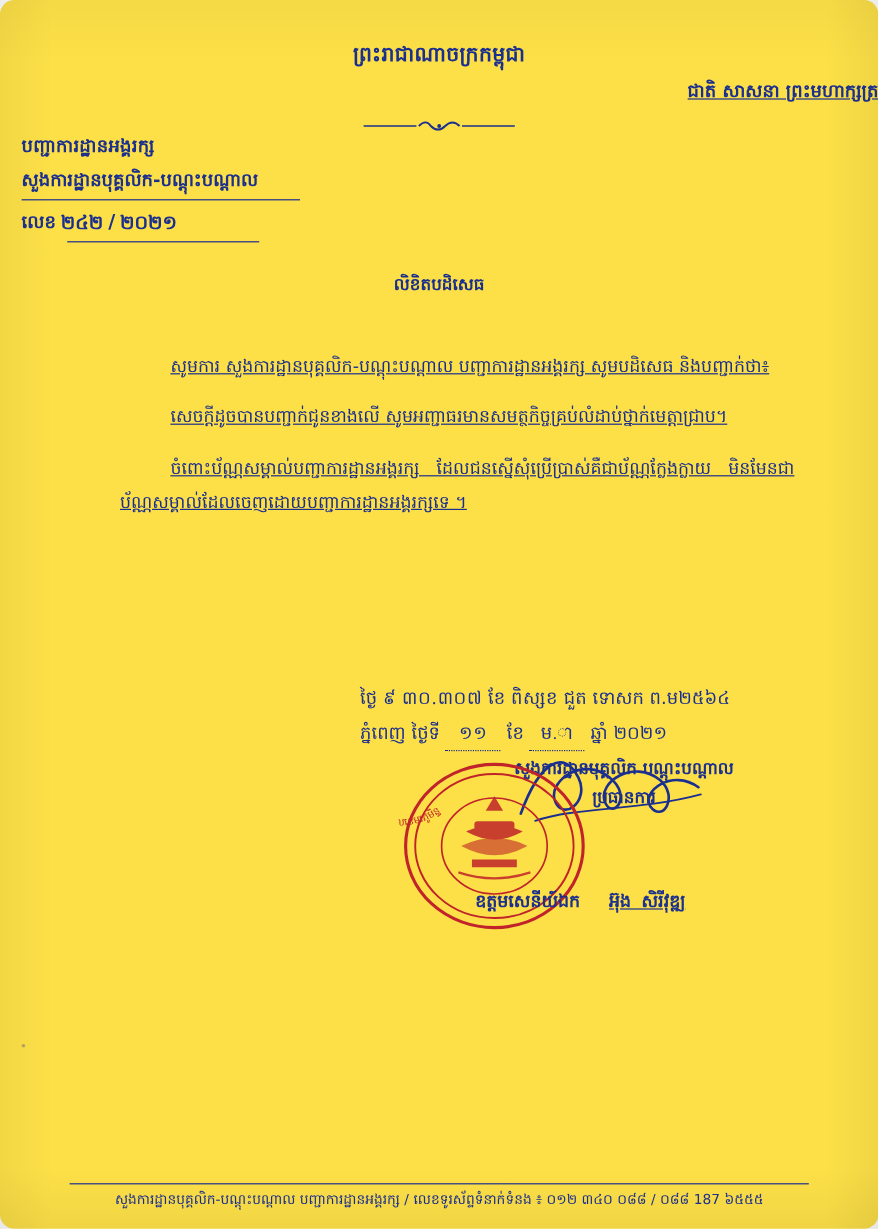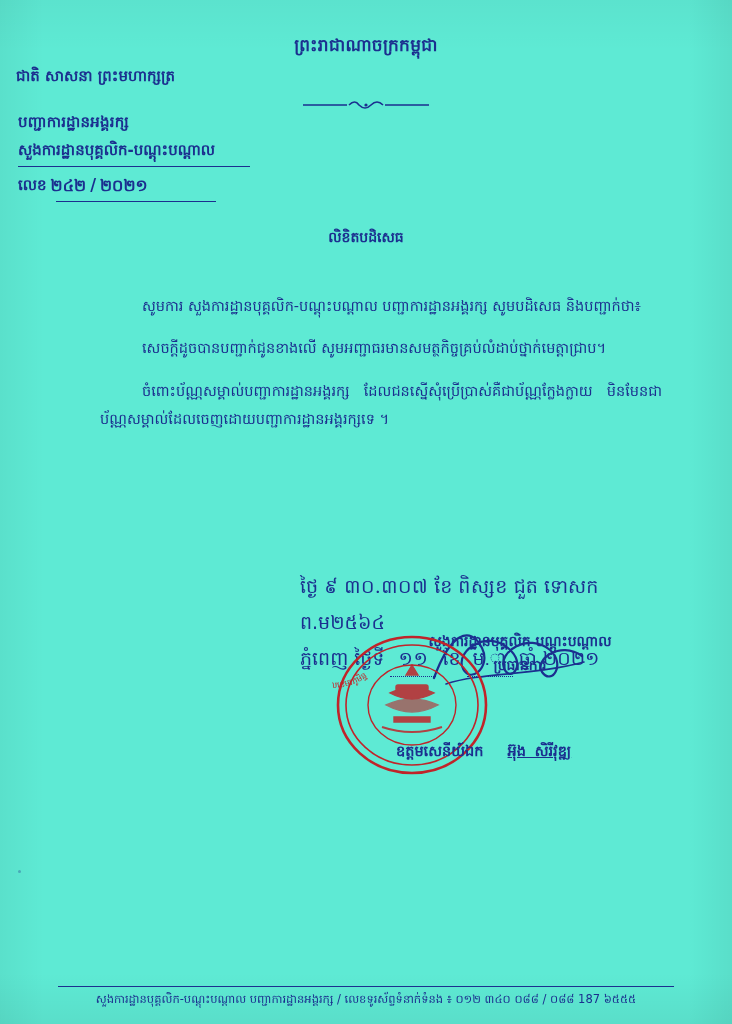--- a/index.html
+++ b/index.html
@@ -11,21 +11,22 @@
     width: 732px;
     height: 1024px;
     position: relative;
     font-family: "DejaVu Sans", sans-serif;
     overflow: hidden;
   }
 
   .page {
     position: absolute;
     inset: 0;
-    background: #5eead4;
+    background: #fde047;
+    border-radius: 12px;
   }
 
   
   .page::before {
     content: "";
     position: absolute;
     inset: 0;
     background:
       linear-gradient(to right, rgba(0,0,0,0.045), rgba(0,0,0,0) 6%, rgba(0,0,0,0) 94%, rgba(0,0,0,0.05)),
       linear-gradient(to bottom, rgba(0,0,0,0.03), rgba(0,0,0,0) 5%, rgba(0,0,0,0) 95%, rgba(0,0,0,0.05));
@@ -40,26 +41,27 @@
     right: 0;
     text-align: center;
     font-size: 17px;
     font-weight: bold;
     letter-spacing: 0.3px;
     color: #1b2f8f;
   }
   .national-sub {
     position: absolute;
     top: 66px;
-    left: 16px;
+    left: 0;
     right: 0;
-    text-align: left;
-    font-size: 15px;
-    font-weight: bold;
-    color: #1b2f8f;
+    text-align: right;
+    font-size: 15px;
+    font-weight: bold;
+    color: #1b2f8f;
+    text-decoration: underline;
   }
   .ornament {
     position: absolute;
     top: 96px;
     left: 50%;
     transform: translateX(-50%);
     width: 130px;
     height: 16px;
   }
   .ornament svg { display:block; }
@@ -121,31 +123,31 @@
   .body-block {
     position: absolute;
     left: 100px;
     right: 70px;
     top: 292px;
     color: #1b2f8f;
     font-size: 14.5px;
     line-height: 1.95;
     text-align: justify;
   }
-  .para { margin-bottom: 14px; }
+  .para { margin-bottom: 14px; text-decoration: underline; }
   .para.indent { text-indent: 42px; }
 
   
   .dateline {
     position: absolute;
     top: 568px;
     left: 300px;
     right: 60px;
     color: #1b2f8f;
-    font-size: 19px;
+    font-size: 15px;
     line-height: 1.9;
   }
   .hand {
     font-family: "DejaVu Serif", serif;
     color: #1b2f8f;
     letter-spacing: 0.5px;
   }
   .hand-blank {
     display: inline-block;
     min-width: 46px;

